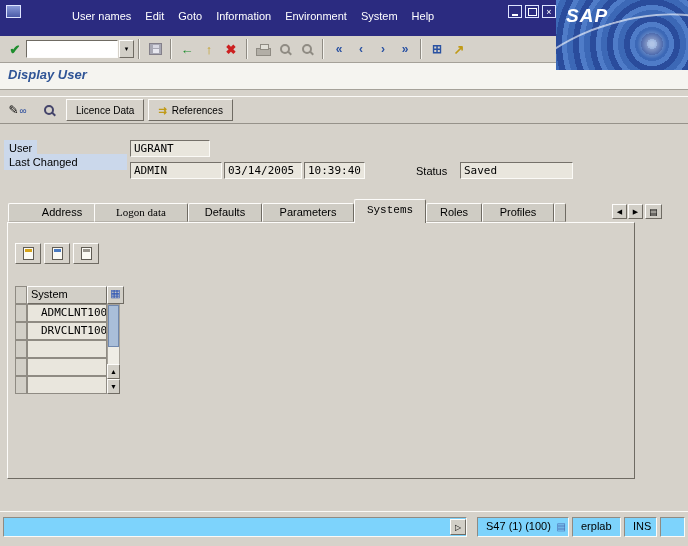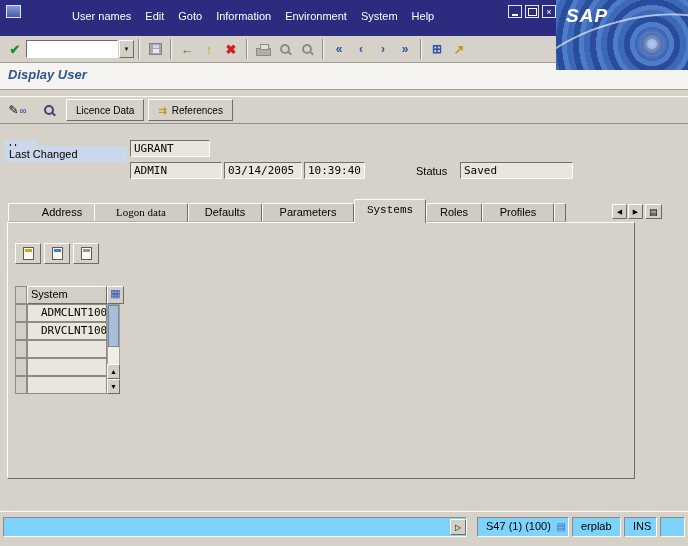--- a/index.html
+++ b/index.html
@@ -199,21 +199,21 @@
   <button class="abtn">Licence Data</button>
   <button class="abtn">
     <span style="color:#c09a16;font-weight:bold;">⇉</span>
     <span>References</span>
   </button>
 </div>
 
 <span class="abs kwlabel" style="left:4px; top:140px;">User</span>
 <div class="abs field" style="left:130px; top:140px; width:80px;">UGRANT</div>
 
-<span class="abs kwlabel" style="left:4px; top:146px; width:123px;">Last Changed</span>
+<span class="abs kwlabel" style="left:4px; top:154px; width:123px;">Last Changed</span>
 <div class="abs field" style="left:130px; top:162px; width:92px;">ADMIN</div>
 <div class="abs field" style="left:224px; top:162px; width:78px;">03/14/2005</div>
 <div class="abs field" style="left:304px; top:162px; width:61px;">10:39:40</div>
 
 <span class="abs plabel" style="left:416px; top:165px;">Status</span>
 <div class="abs field" style="left:460px; top:162px; width:113px;">Saved</div>
 
 <div class="tab" style="left:8px; width:108px;">Address</div>
 <div class="tab" style="left:94px; width:94px;font-family:Liberation Serif, serif;">Logon data</div>
 <div class="tab" style="left:188px; width:74px;">Defaults</div>

